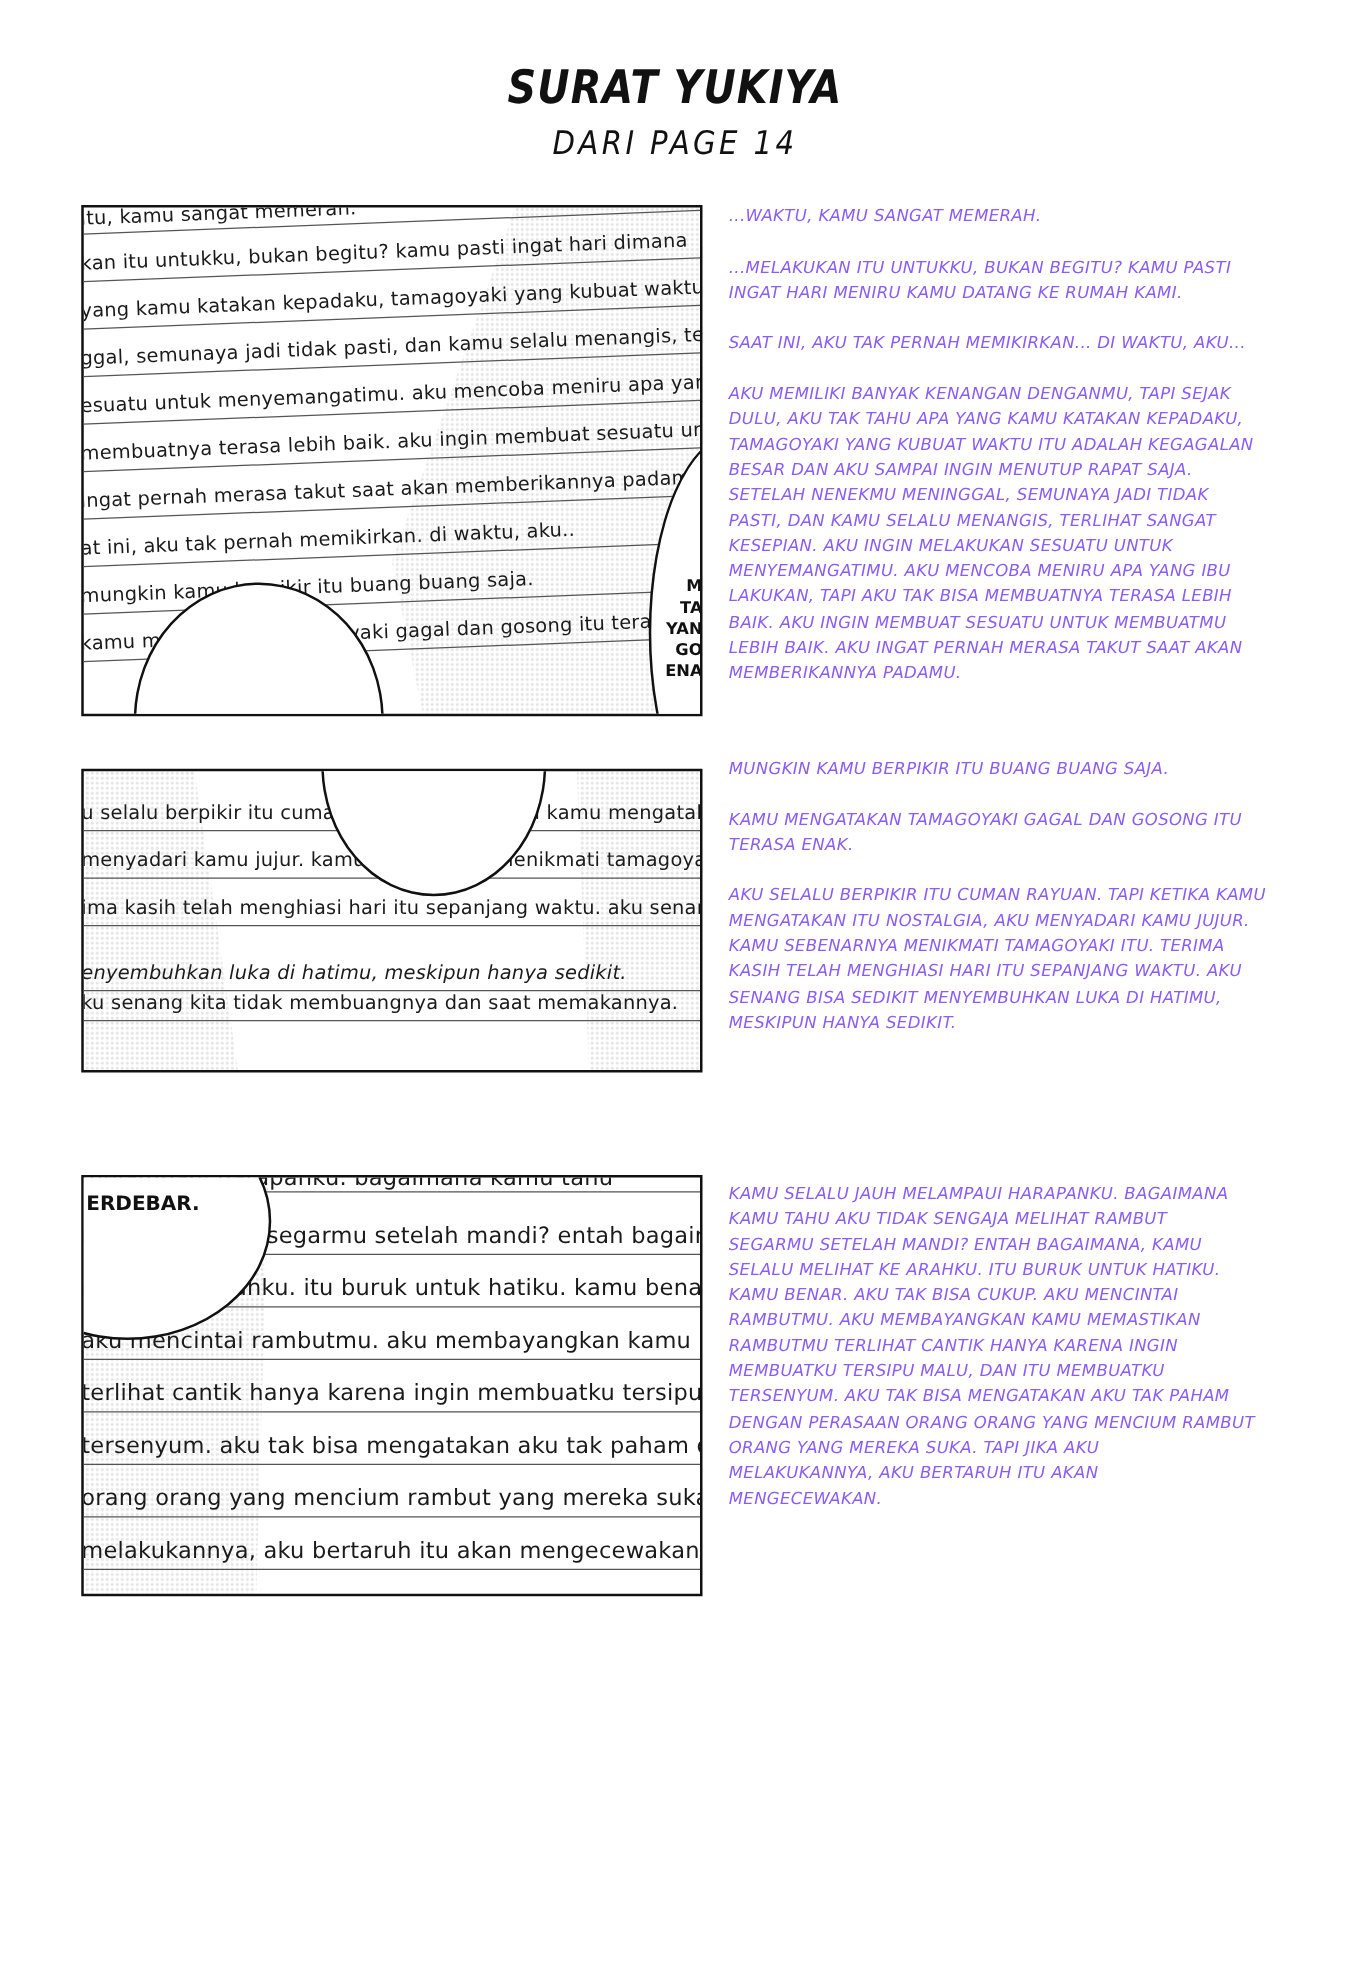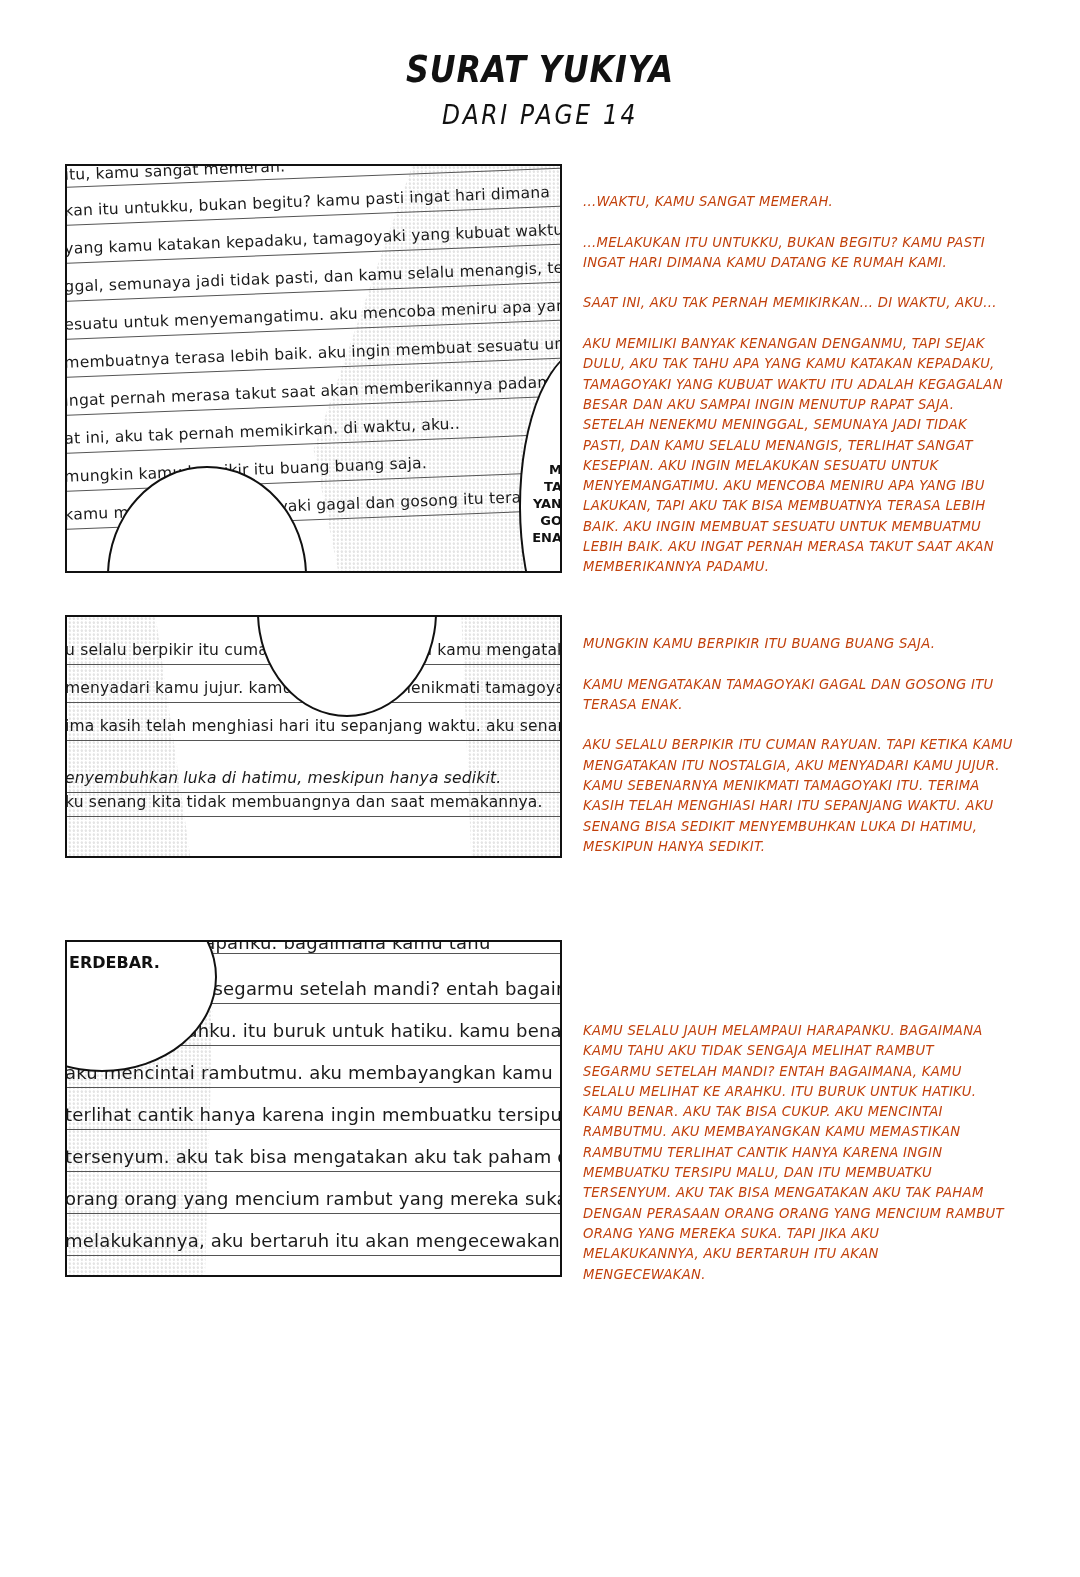--- a/index.html
+++ b/index.html
@@ -48,21 +48,21 @@
       position: absolute; border: 2px solid #111; background: #fff; border-radius: 50%;
     }
     .bubble-text {
       position: absolute; font-family: "DejaVu Sans", sans-serif; font-weight: bold;
       font-size: 13px; line-height: 17px; text-align: right; color: #111;
     }
 
     .tl {
       position: absolute; left: 583px; width: 490px;
       font-family: "DejaVu Sans", sans-serif; font-style: italic;
-      font-size: 13.2px; line-height: 20.3px; letter-spacing: 0.3px; color: #c2410c; margin-top: 28px;
+      font-size: 13.2px; line-height: 20.3px; letter-spacing: 0.3px; color: #8b5cf6;
     }
     .tl p { margin-bottom: 20.3px; white-space: pre-line; }
   </style>
 </head>
 <body>
 
 <div class="title">SURAT YUKIYA</div>
 <div class="subtitle">DARI PAGE 14</div>
 
 <div class="panel" style="top:164px; height:409px;">
@@ -109,21 +109,21 @@
   <div class="hw-line" style="top:190px; height:40px; padding-top:14px;"> tersenyum. aku tak bisa mengatakan  aku tak paham den</div>
   <div class="hw-line" style="top:232px; height:40px; padding-top:14px;">  orang orang yang mencium rambut  yang mereka suka.</div>
   <div class="hw-line" style="top:274px; height:40px; padding-top:14px;">   melakukannya, aku bertaruh itu  akan mengecewakan.</div>
   <div class="bubble" style="left:-80px; top:-60px; width:230px; height:190px;"></div>
   <div class="bubble-text" style="left:2px; top:12px; font-size:16px; text-align:center;">ERDEBAR.</div>
 </div>
 
 <div class="tl" style="top:164px;">
   <p>...WAKTU, KAMU SANGAT MEMERAH.</p>
   <p>...MELAKUKAN ITU UNTUKKU, BUKAN BEGITU? KAMU PASTI
-INGAT HARI DIMANA KAMU DATANG KE RUMAH KAMI.</p>
+INGAT HARI MENIRU KAMU DATANG KE RUMAH KAMI.</p>
   <p>SAAT INI, AKU TAK PERNAH MEMIKIRKAN... DI WAKTU, AKU...</p>
   <p>AKU MEMILIKI BANYAK KENANGAN DENGANMU, TAPI SEJAK
 DULU, AKU TAK TAHU APA YANG KAMU KATAKAN KEPADAKU,
 TAMAGOYAKI YANG KUBUAT WAKTU ITU ADALAH KEGAGALAN
 BESAR DAN AKU SAMPAI INGIN MENUTUP RAPAT SAJA.
 SETELAH NENEKMU MENINGGAL, SEMUNAYA JADI TIDAK
 PASTI, DAN KAMU SELALU MENANGIS, TERLIHAT SANGAT
 KESEPIAN. AKU INGIN MELAKUKAN SESUATU UNTUK
 MENYEMANGATIMU. AKU MENCOBA MENIRU APA YANG IBU
 LAKUKAN, TAPI AKU TAK BISA MEMBUATNYA TERASA LEBIH
@@ -137,21 +137,21 @@
   <p>KAMU MENGATAKAN TAMAGOYAKI GAGAL DAN GOSONG ITU
 TERASA ENAK.</p>
   <p>AKU SELALU BERPIKIR ITU CUMAN RAYUAN. TAPI KETIKA KAMU
 MENGATAKAN ITU NOSTALGIA, AKU MENYADARI KAMU JUJUR.
 KAMU SEBENARNYA MENIKMATI TAMAGOYAKI ITU. TERIMA
 KASIH TELAH MENGHIASI HARI ITU SEPANJANG WAKTU. AKU
 SENANG BISA SEDIKIT MENYEMBUHKAN LUKA DI HATIMU,
 MESKIPUN HANYA SEDIKIT.</p>
 </div>
 
-<div class="tl" style="top:993px;">
+<div class="tl" style="top:946px;">
   <p>KAMU SELALU JAUH MELAMPAUI HARAPANKU. BAGAIMANA
 KAMU TAHU AKU TIDAK SENGAJA MELIHAT RAMBUT
 SEGARMU SETELAH MANDI? ENTAH BAGAIMANA, KAMU
 SELALU MELIHAT KE ARAHKU. ITU BURUK UNTUK HATIKU.
 KAMU BENAR. AKU TAK BISA CUKUP. AKU MENCINTAI
 RAMBUTMU. AKU MEMBAYANGKAN KAMU MEMASTIKAN
 RAMBUTMU TERLIHAT CANTIK HANYA KARENA INGIN
 MEMBUATKU TERSIPU MALU, DAN ITU MEMBUATKU
 TERSENYUM. AKU TAK BISA MENGATAKAN AKU TAK PAHAM
 DENGAN PERASAAN ORANG ORANG YANG MENCIUM RAMBUT

